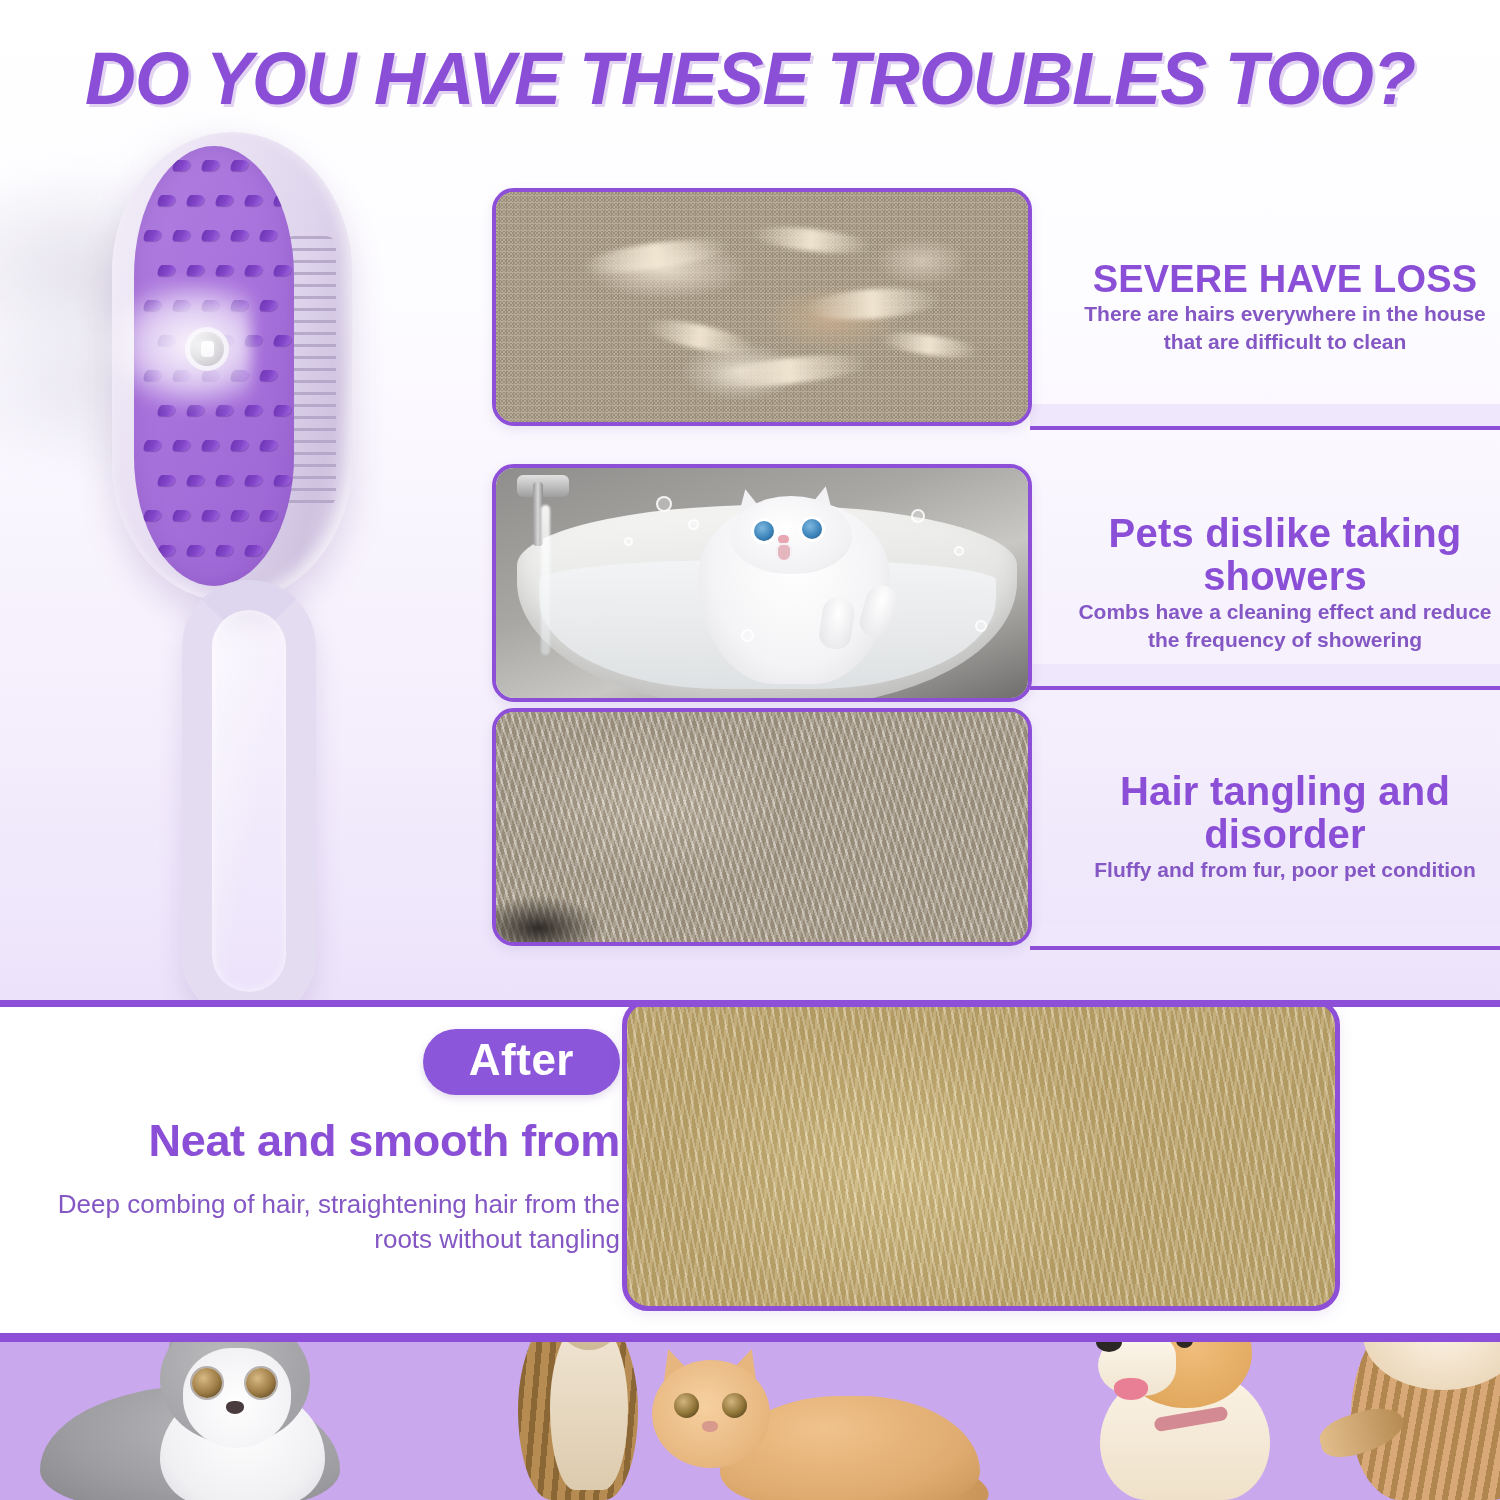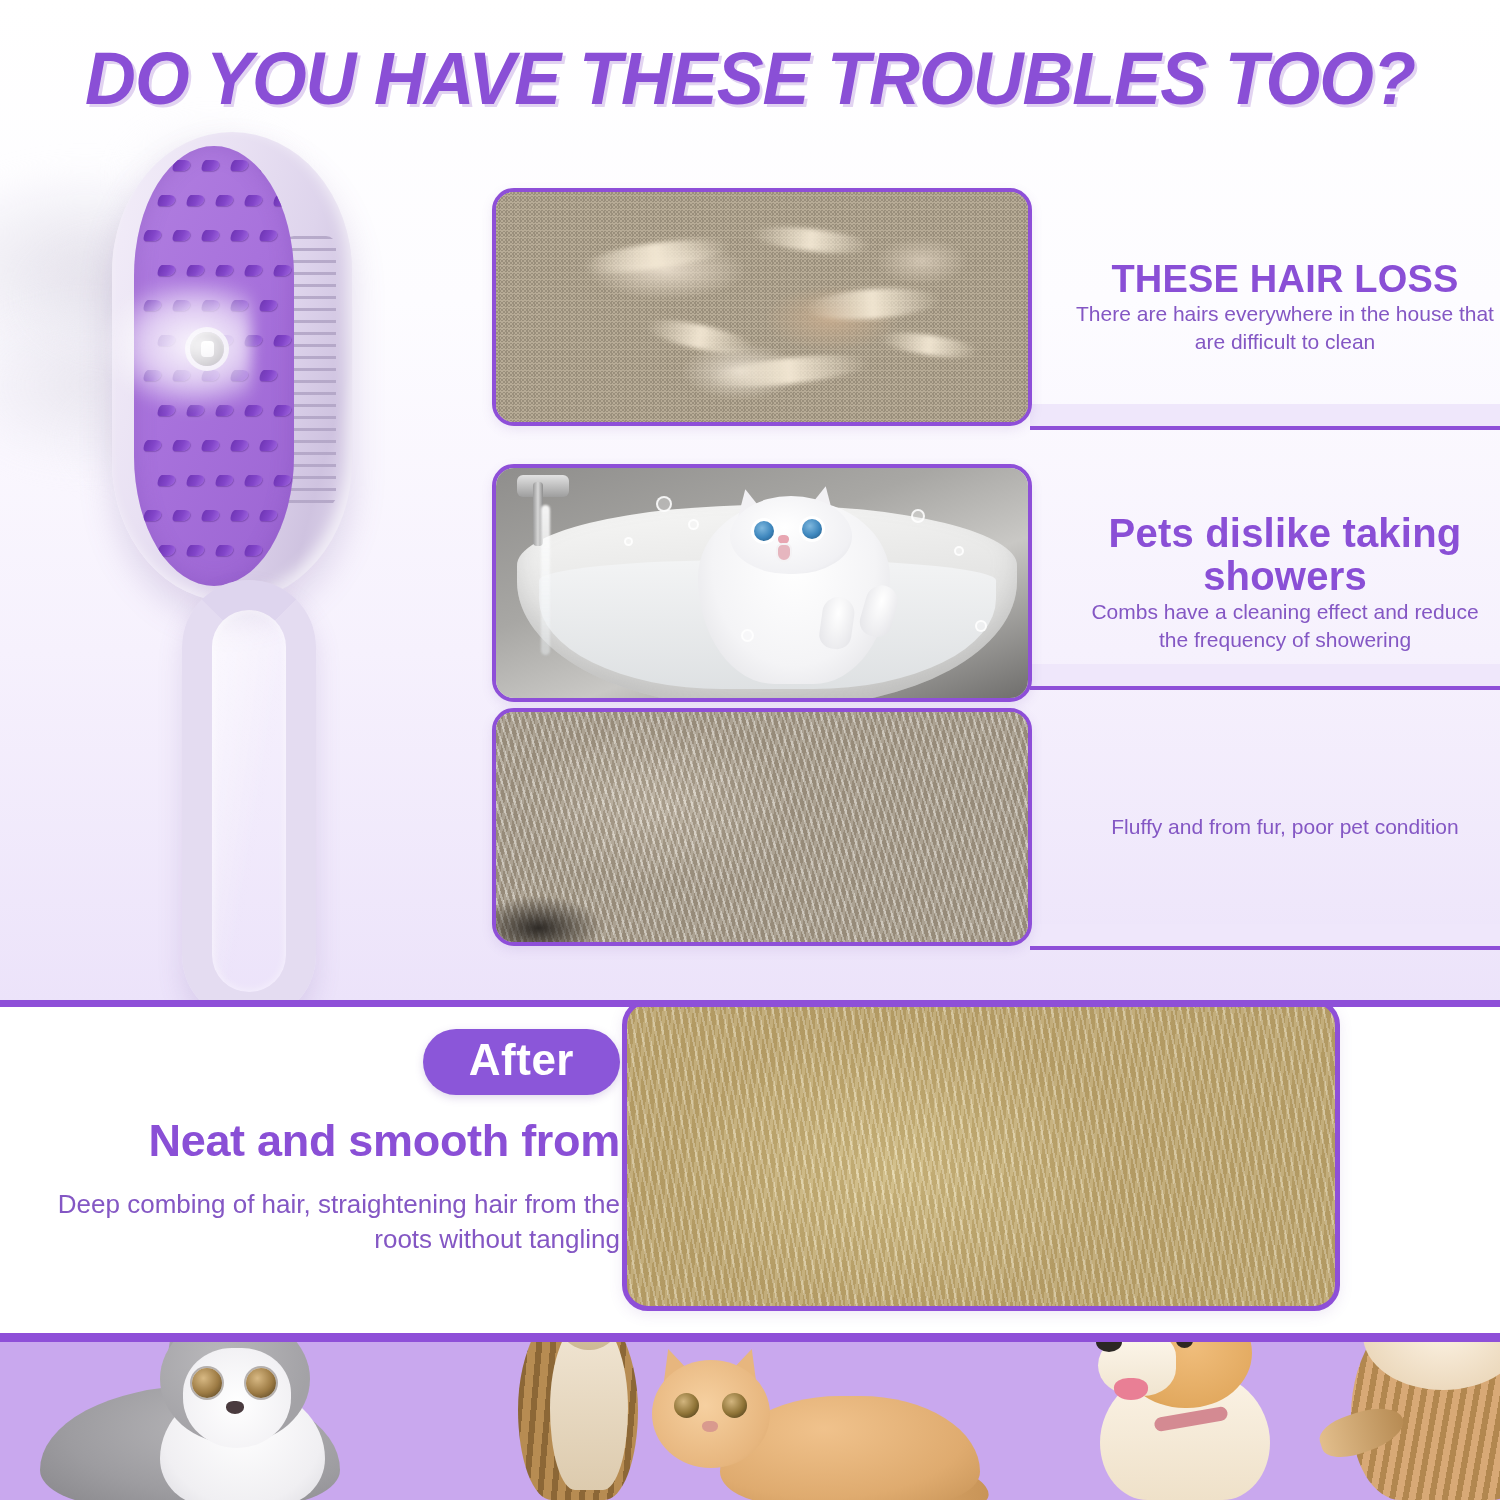--- a/index.html
+++ b/index.html
@@ -215,21 +215,21 @@
     display: flex; flex-direction: column; align-items: center; justify-content: center;
     text-align: center; padding: 0 4px;
   }
   .rtitle {
     color: #8a4fd6; font-weight: bold; line-height: 1.08; letter-spacing: .2px;
   }
   .rtitle.t1 { font-size: 38px; }
   .rtitle.t2 { font-size: 40px; }
   .rtitle.t3 { font-size: 40px; }
   .rsub {
-    color: #8457c4; font-size: 21px; line-height: 1.32; font-weight: normal;
+    color: #8457c4; font-size: 21px; line-height: 1.32; font-weight: bold;
   }
   .rule {
     position: absolute; left: 560px; width: 940px; height: 4px; background: #8e4fd8;
   }
   .rule.u1 { top: 256px; }
   .rule.u2 { top: 516px; }
   .rule.u3 { top: 776px; }
   .band-tint {
     position: absolute; left: 560px; width: 940px; height: 22px;
     background: #efe7fb;
@@ -435,21 +435,21 @@
           <div class="photo-inner ph-carpet">
             <div class="hairwisp" style="left:16%;top:22%;width:150px;height:26px;transform:rotate(-8deg);"></div>
             <div class="hairwisp" style="left:48%;top:16%;width:120px;height:22px;transform:rotate(6deg);"></div>
             <div class="hairwisp" style="left:58%;top:42%;width:135px;height:30px;transform:rotate(-4deg);"></div>
             <div class="hairwisp" style="left:28%;top:58%;width:110px;height:24px;transform:rotate(12deg);"></div>
             <div class="hairwisp" style="left:40%;top:72%;width:160px;height:26px;transform:rotate(-6deg);"></div>
             <div class="hairwisp" style="left:72%;top:62%;width:100px;height:20px;transform:rotate(8deg);"></div>
           </div>
         </div>
         <div class="rtext">
-          <div class="rtitle t1">THESE HAIR LOSS</div>
+          <div class="rtitle t1">SEVERE HAVE LOSS</div>
           <div class="rsub">There are hairs everywhere in the house that are difficult to clean</div>
         </div>
       </div>
       <div class="rule u1"></div>
 
       <div class="row r2">
         <div class="photo">
           <div class="photo-inner ph-bath">
             <div class="tub"></div>
             <div class="tub-water"></div>
@@ -480,20 +480,21 @@
           <div class="rsub">Combs have a cleaning effect and reduce the frequency of showering</div>
         </div>
       </div>
       <div class="rule u2"></div>
 
       <div class="row r3">
         <div class="photo">
           <div class="photo-inner ph-tangle"></div>
         </div>
         <div class="rtext">
+          <div class="rtitle t3">Hair tangling and disorder</div>
           <div class="rsub">Fluffy and from fur, poor pet condition</div>
         </div>
       </div>
       <div class="rule u3"></div>
 
     </div>
   </div>
 
   <div class="divider"></div>
 

